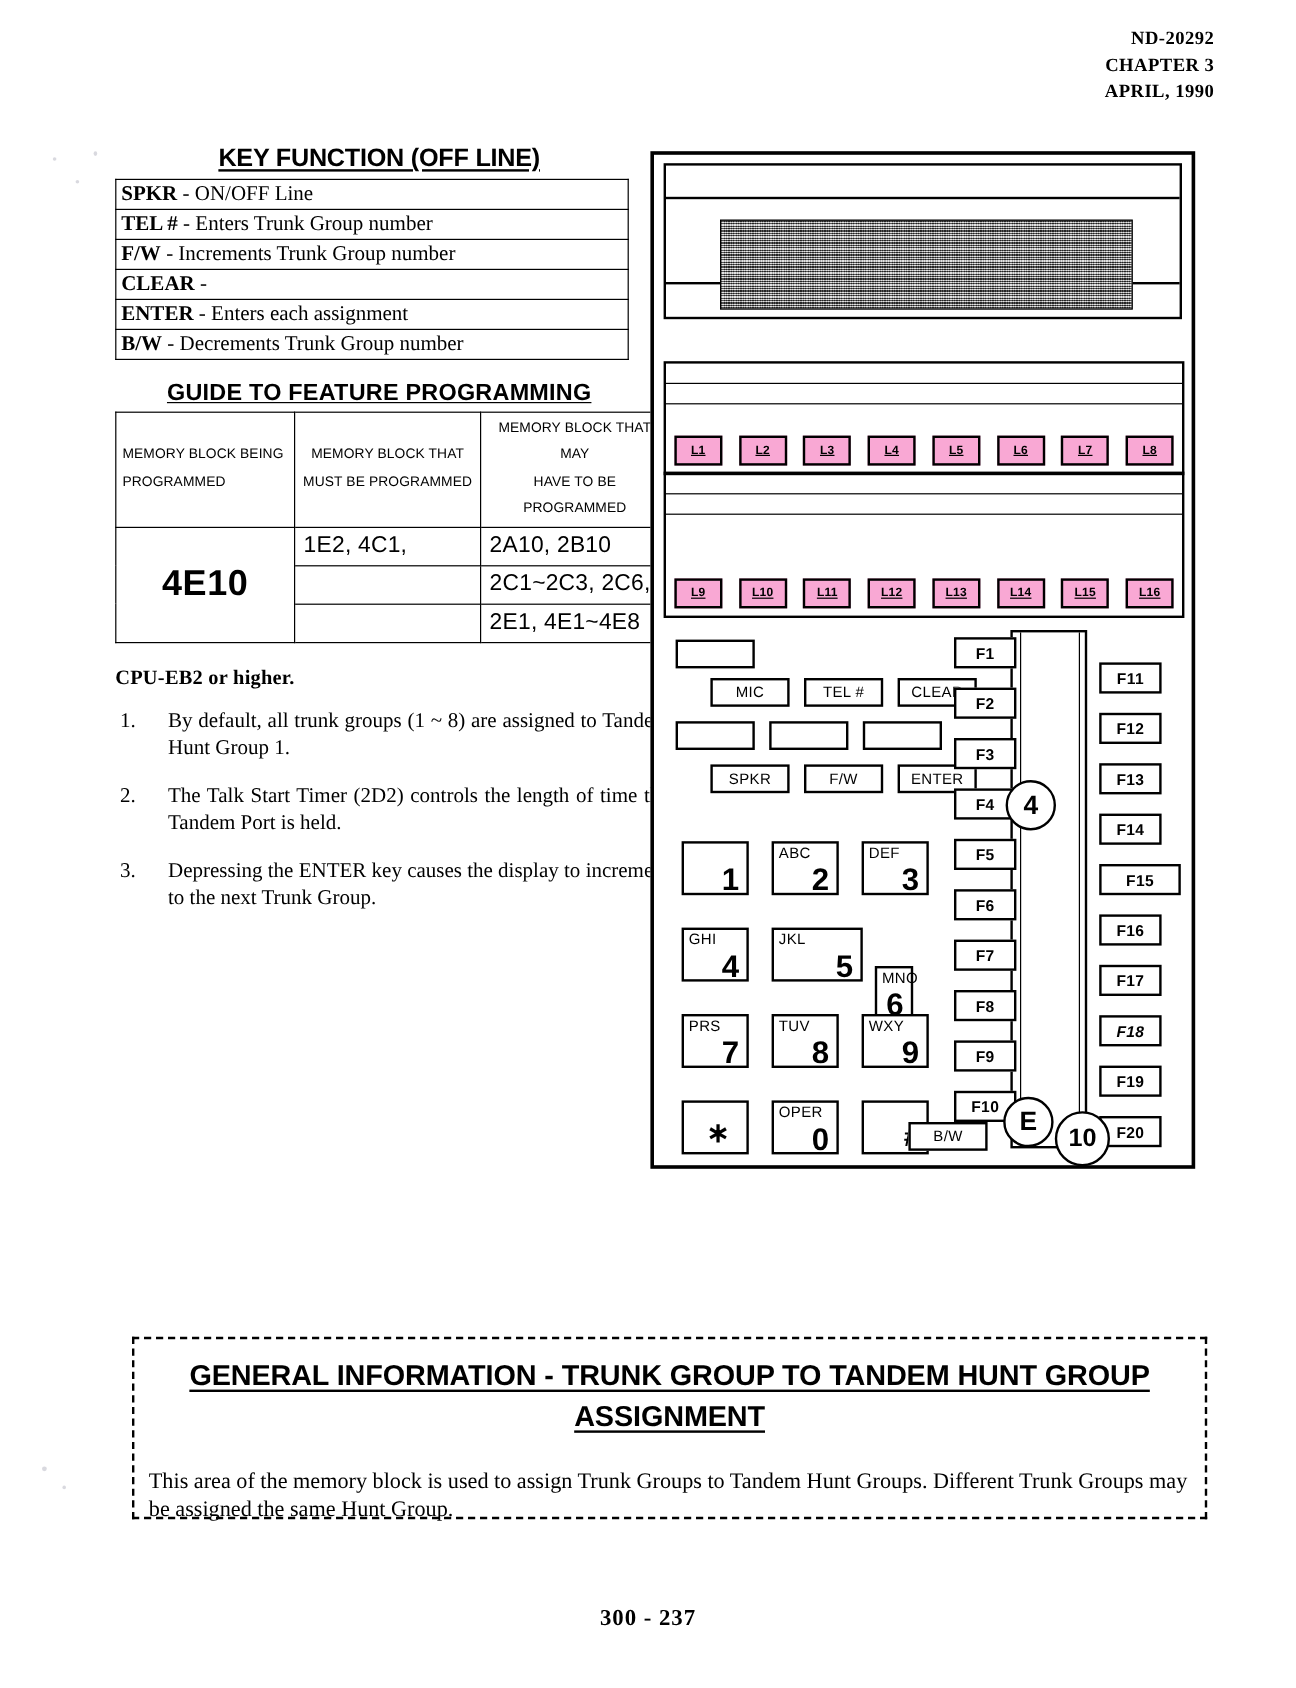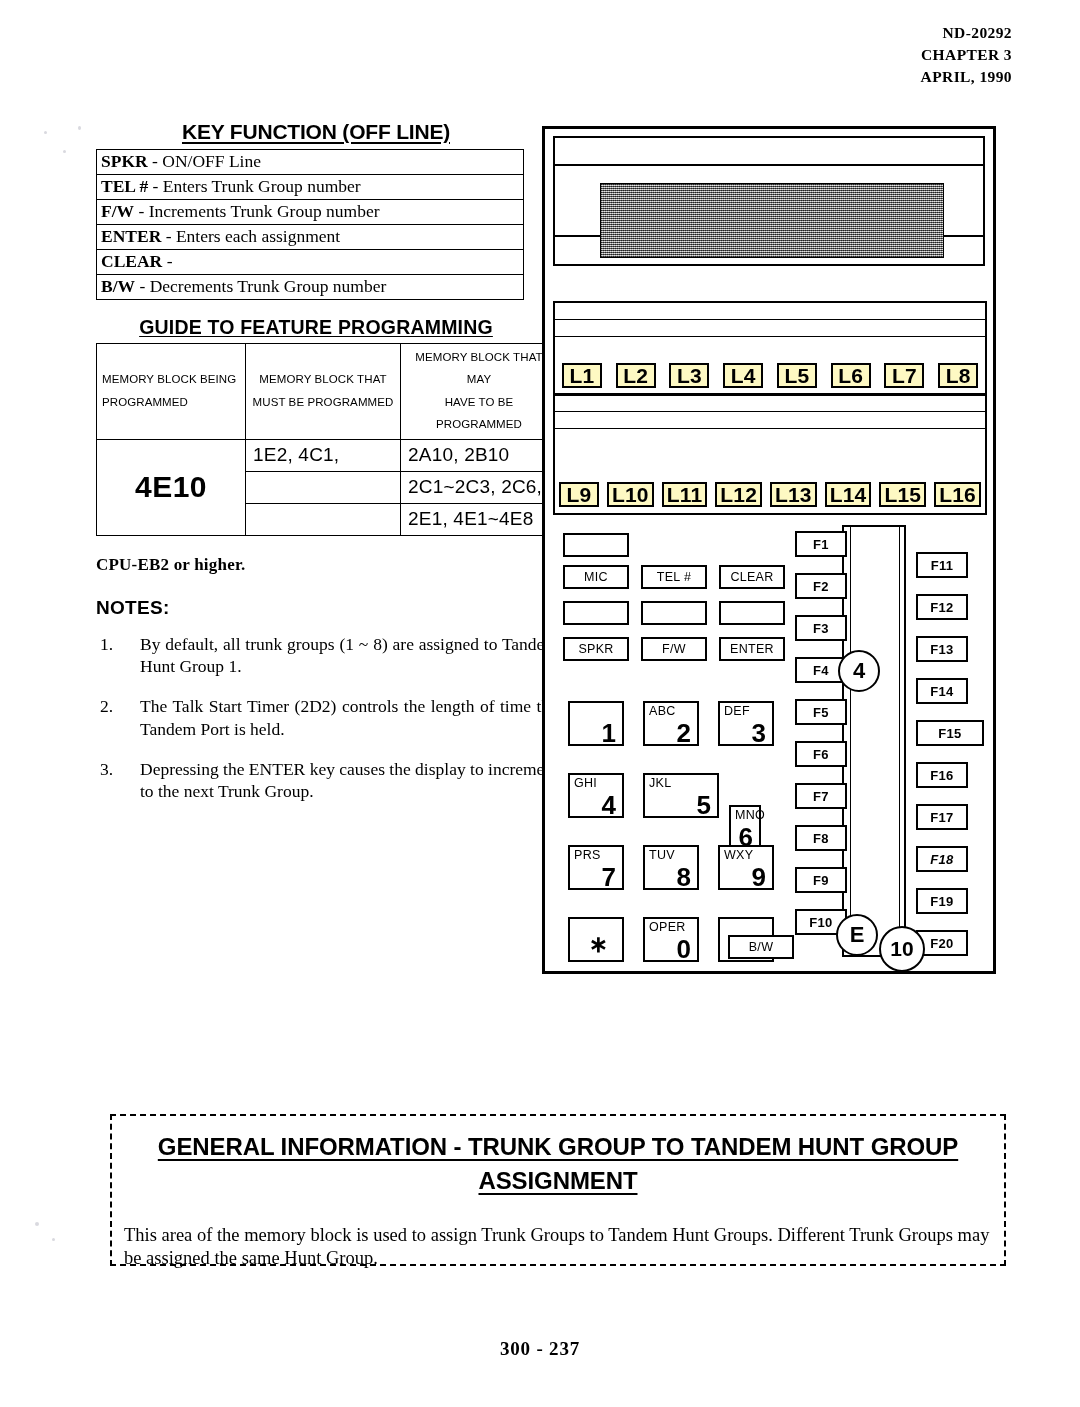--- a/index.html
+++ b/index.html
@@ -154,34 +154,36 @@
   .bank .rule{position:absolute;left:0;right:0;border-top:1.7px solid #000;}
   .lrow{
     position:absolute;left:0;right:0;bottom:6px;
     display:flex;justify-content:space-around;align-items:center;
   }
   .lkey{
     border:2px solid #000;
     min-width:40px;height:25px;
     display:flex;align-items:center;justify-content:center;
     font-family:"Liberation Sans", sans-serif;
-    font-weight:bold;font-size:21px;
-    background:#fef9c3;
+    font-weight:bold;font-size:10px;
+    background:#f9a8d4;
     letter-spacing:0.2px;
     padding:0 3px;
     box-sizing:border-box;
+    text-decoration:underline;
   }
 
   
   .kbtn{
     position:absolute;
     border:2.2px solid #000;
     background:#fff;
     box-sizing:border-box;
     font-family:"Liberation Sans", sans-serif;
+    margin-left:29px;
   }
   .lbl-only{
     display:flex;align-items:center;justify-content:center;
     font-size:12.5px;letter-spacing:0.3px;
   }
   .led{border:2.2px solid #000;background:#fff;position:absolute;box-sizing:border-box;}
   .numkey{
     position:absolute;border:2.4px solid #000;background:#fff;
     box-sizing:border-box;
     font-family:"Liberation Sans", sans-serif;
@@ -278,24 +280,24 @@
           <tr>
             <td><span class="kf-key">SPKR</span> <span>-</span> <span>ON/OFF Line</span></td>
           </tr>
           <tr>
             <td><span class="kf-key">TEL #</span> <span>-</span> <span>Enters Trunk Group number</span></td>
           </tr>
           <tr>
             <td><span class="kf-key">F/W</span> <span>-</span> <span>Increments Trunk Group number</span></td>
           </tr>
           <tr>
-            <td><span class="kf-key">ENTER</span> <span>-</span> <span>Enters each assignment</span></td>
+            <td><span class="kf-key">CLEAR</span> <span>-</span> <span></span></td>
           </tr>
           <tr>
-            <td><span class="kf-key">CLEAR</span> <span>-</span> <span></span></td>
+            <td><span class="kf-key">ENTER</span> <span>-</span> <span>Enters each assignment</span></td>
           </tr>
           <tr>
             <td><span class="kf-key">B/W</span> <span>-</span> <span>Decrements Trunk Group number</span></td>
           </tr>
         </tbody>
     </table>
 
     <div class="guide-title">GUIDE TO FEATURE PROGRAMMING</div>
     <table class="guide">
       <tbody>
@@ -323,21 +325,20 @@
           <td class="g-val">2C1~2C3, 2C6,</td>
         </tr>
         <tr>
           <td class="g-val g-empty"></td>
           <td class="g-val">2E1, 4E1~4E8</td>
         </tr>
       </tbody>
     </table>
 
     <div class="cpu-note">CPU-EB2 or higher.</div>
-    <div class="notes-title">NOTES:</div>
     <ol class="notes" id="notes-list">
         <li><span class="num">1.</span><span>By default, all trunk groups (1 ~ 8) are assigned to Tandem Hunt Group 1.</span></li>
         <li><span class="num">2.</span><span>The Talk Start Timer (2D2) controls the length of time the Tandem Port is held.</span></li>
         <li><span class="num">3.</span><span>Depressing the ENTER key causes the display to increment to the next Trunk Group.</span></li>
       </ol>
   </div>
 
   <div class="phone">
 
     <div class="disp-outer">

